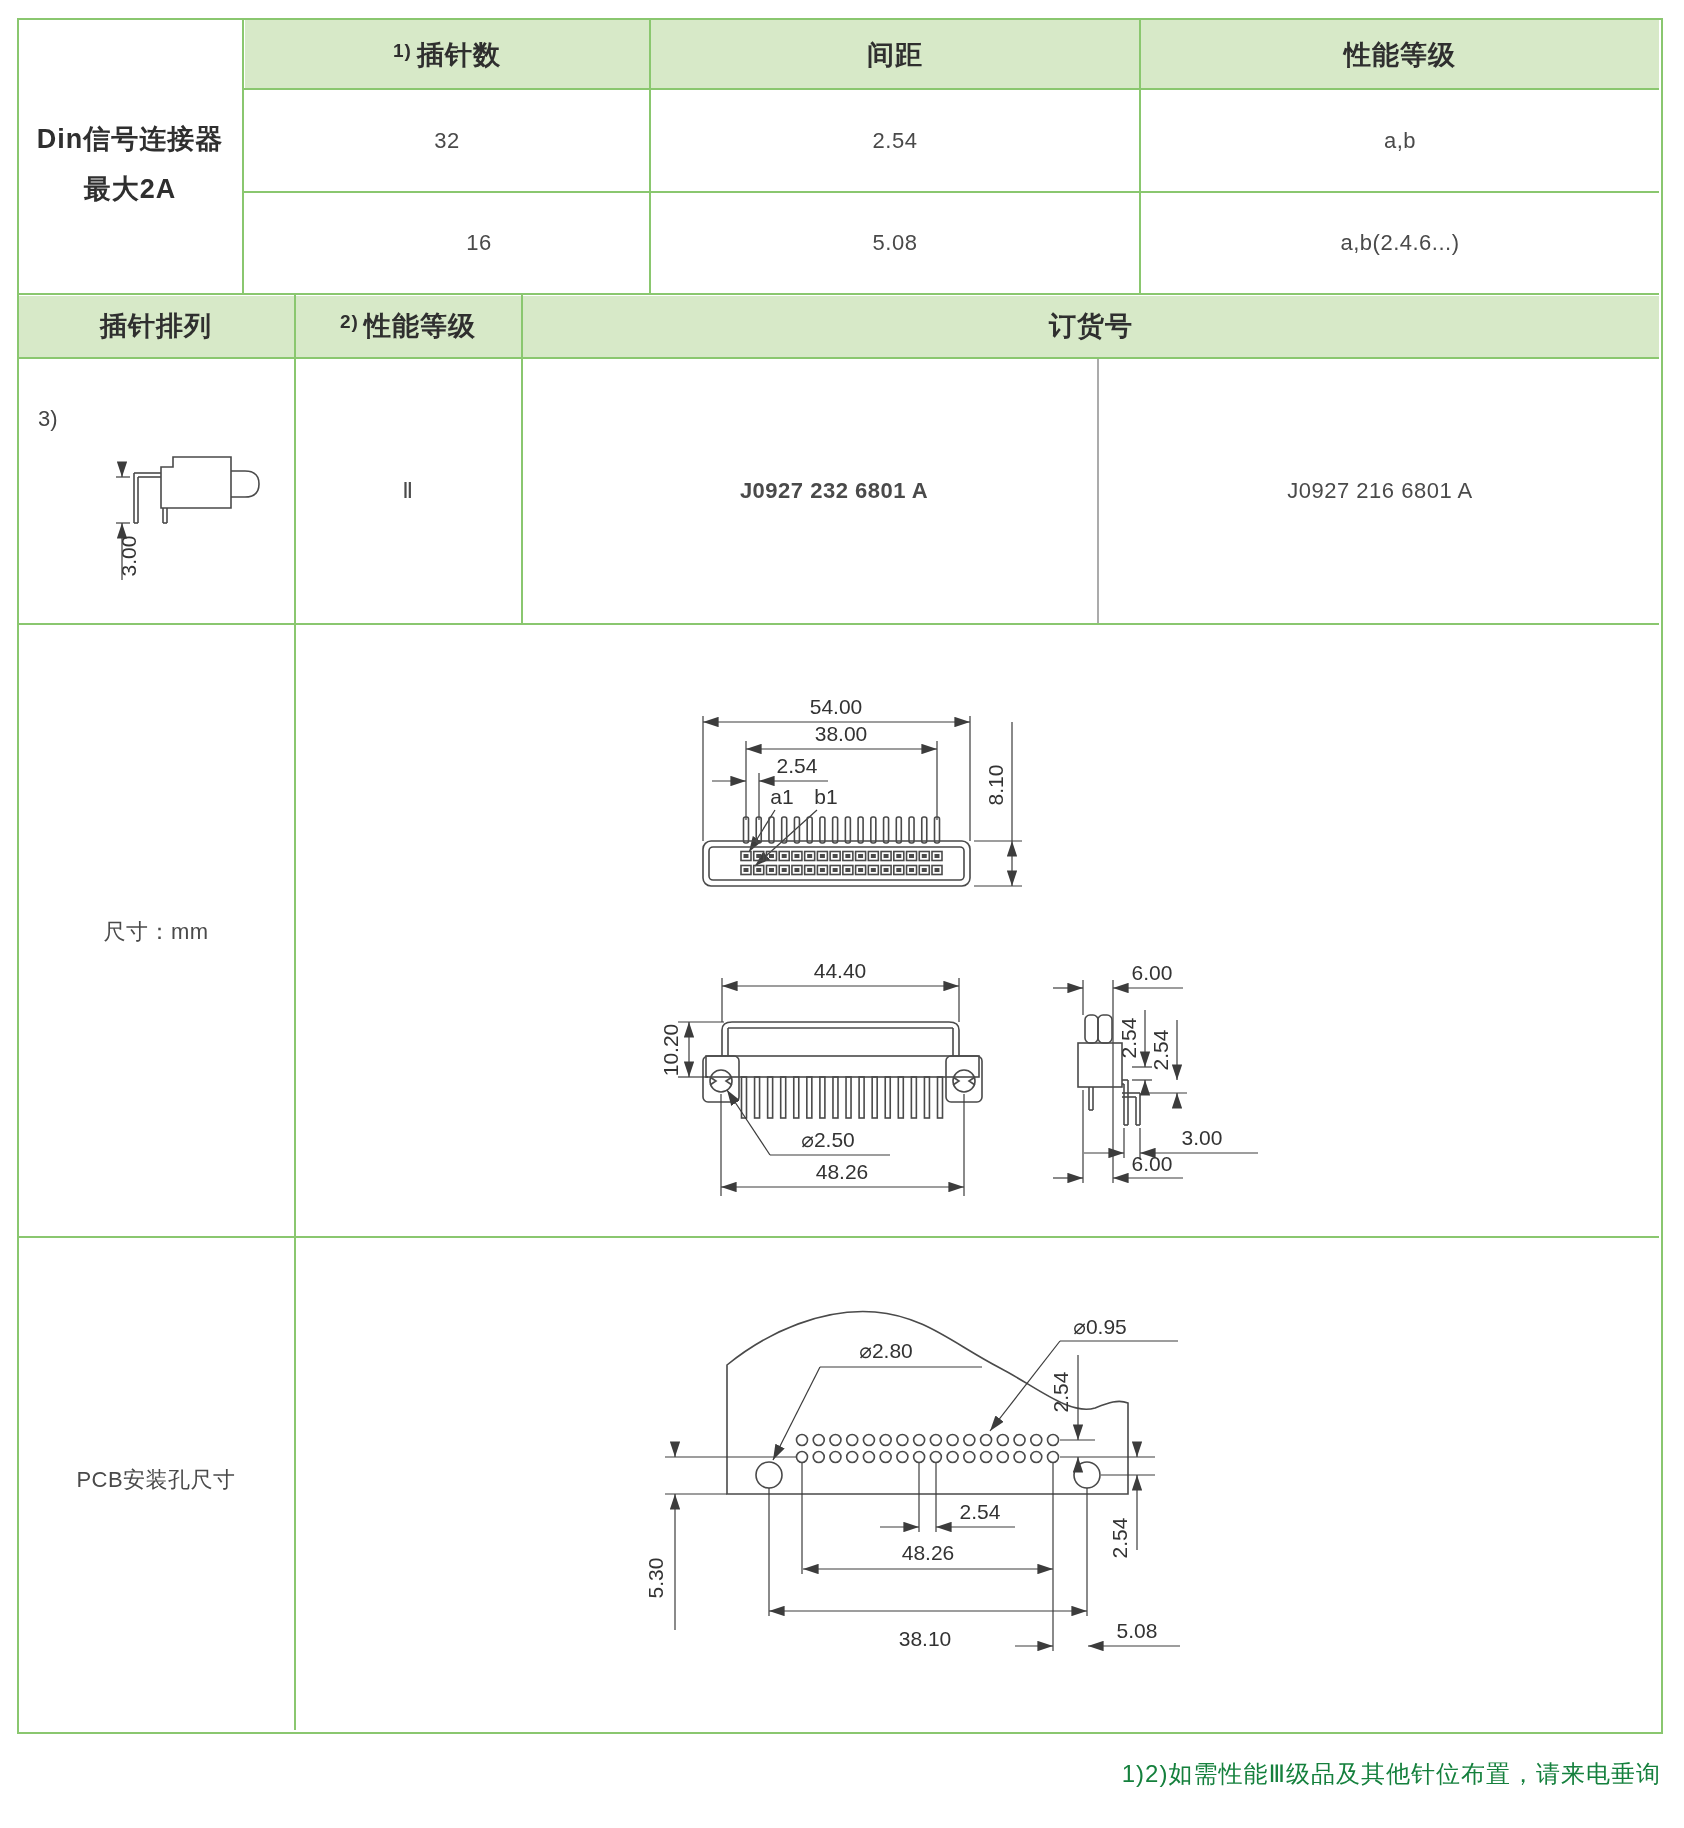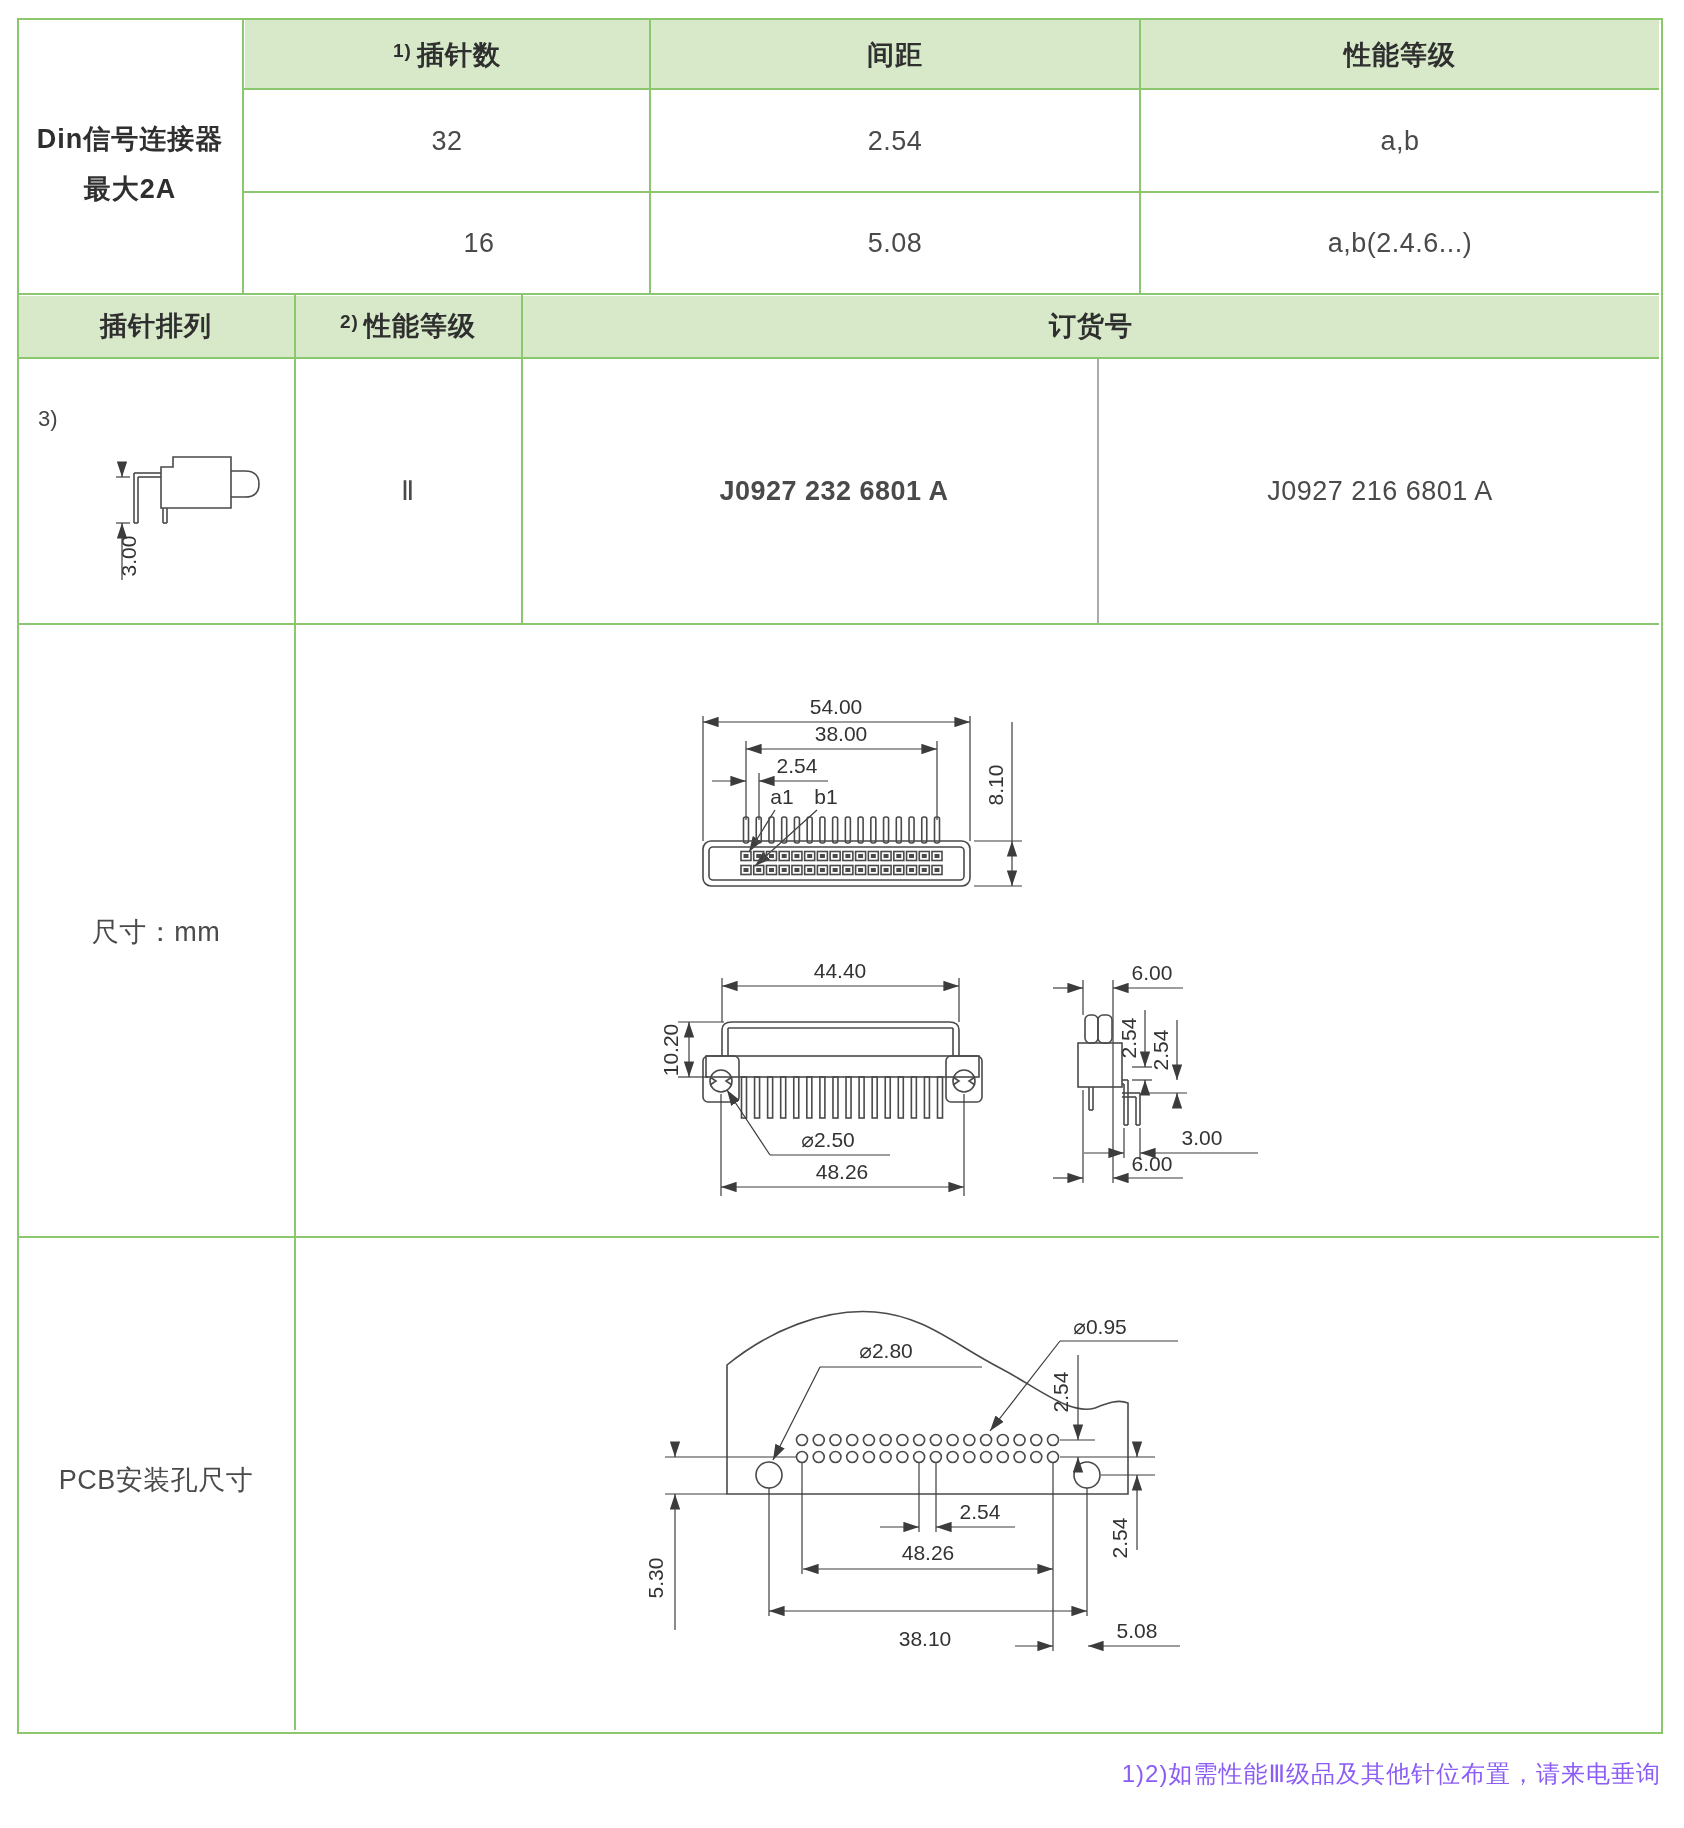--- a/index.html
+++ b/index.html
@@ -4,24 +4,24 @@
 <style>
   html,body{margin:0;padding:0;background:#ffffff;}
   #sheet{position:relative;width:1684px;height:1828px;background:#fff;overflow:hidden;
          font-family:"Liberation Sans", sans-serif;color:#3d3d3d;}
   .abs{position:absolute;}
   .fill{position:absolute;background:#d7e9c8;}
   .gl{position:absolute;background:#8ac76f;}
   .gray-l{position:absolute;background:#ababab;}
   .ctr{position:absolute;transform:translate(-50%,-50%);white-space:nowrap;text-align:right;}
   .hdr{font-size:27px;font-weight:bold;color:#2f2f2f;letter-spacing:1px;}
-  .val{font-size:27px;font-weight:400;color:#4a4a4a;letter-spacing:0.5px;}
+  .val{font-size:22px;font-weight:400;color:#4a4a4a;letter-spacing:0.5px;}
   .sup{font-size:19px;position:relative;top:-7px;margin-right:5px;font-weight:bold;}
   .noteref{position:absolute;font-size:22px;color:#444;}
-  .footnote{position:absolute;font-size:24px;color:#8b5cf6;letter-spacing:1px;}
+  .footnote{position:absolute;font-size:24px;color:#15803d;letter-spacing:1px;}
   svg{position:absolute;overflow:visible;}
   .ln{stroke:#4a4a4a;stroke-width:1.6;fill:none;}
   .dim{stroke:#3c3c3c;stroke-width:1.2;fill:none;}
   .dimtxt{font-family:"Liberation Sans",sans-serif;font-size:21px;fill:#333;}
   .dot{fill:#4a4a4a;stroke:none;}
 </style>
 </head>
 <body>
 
 <div id="sheet">

